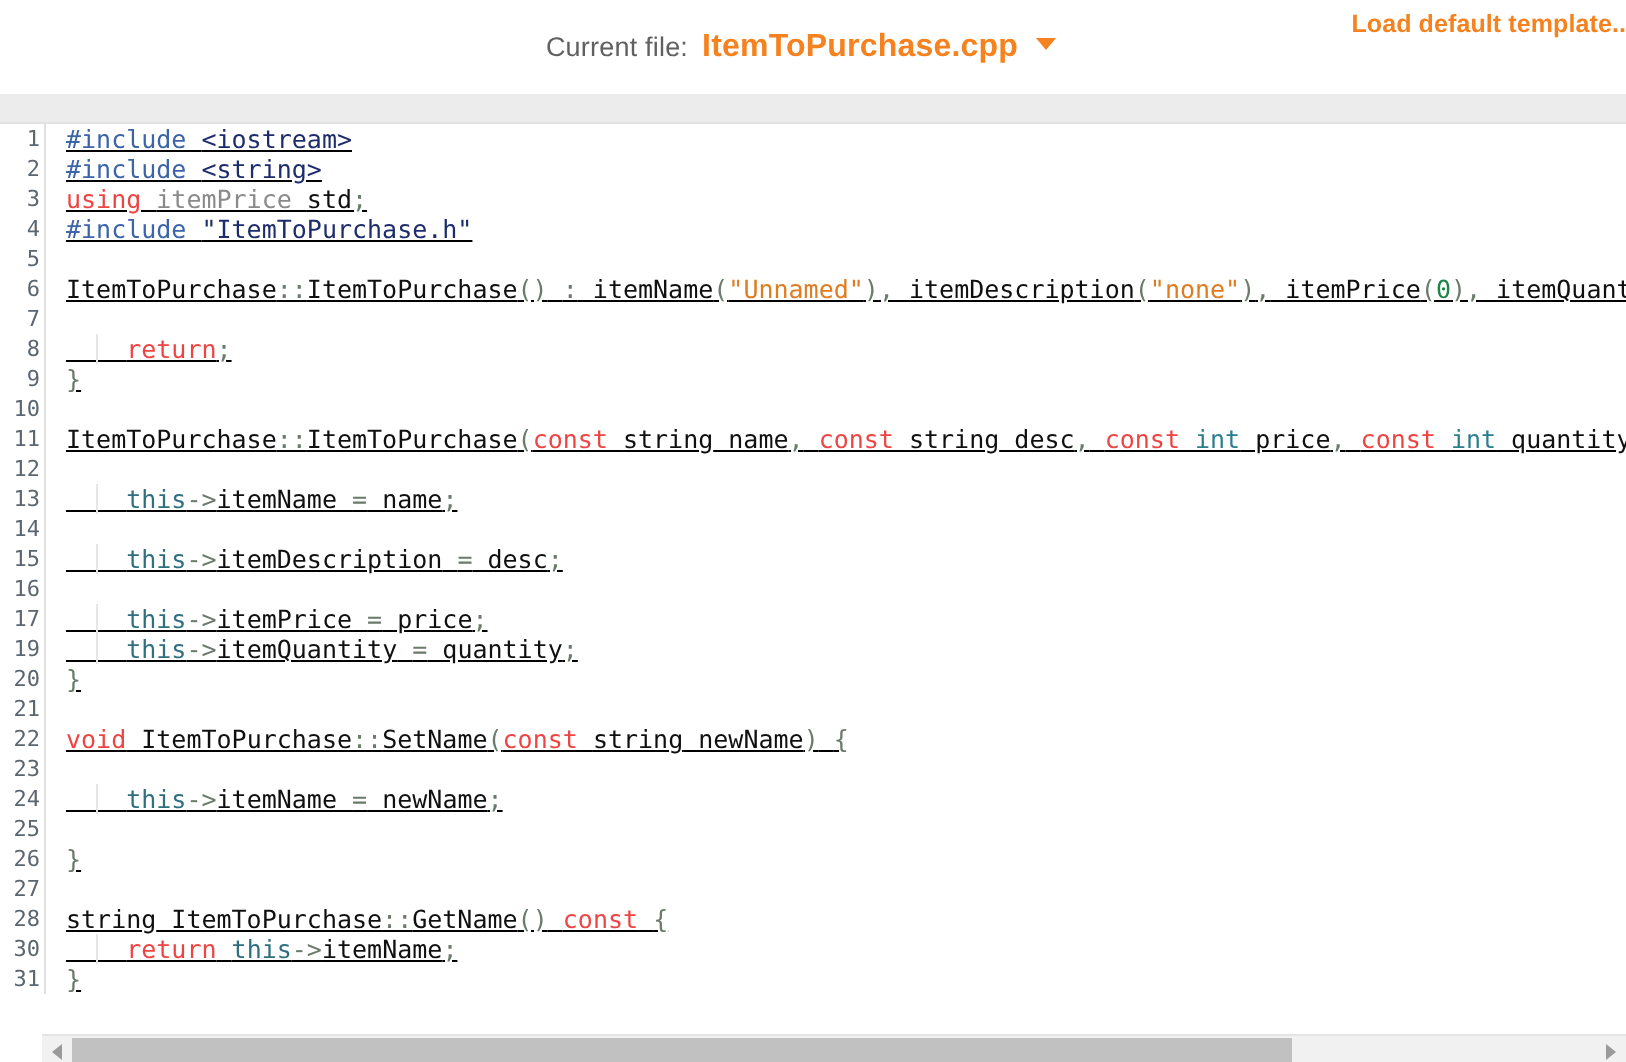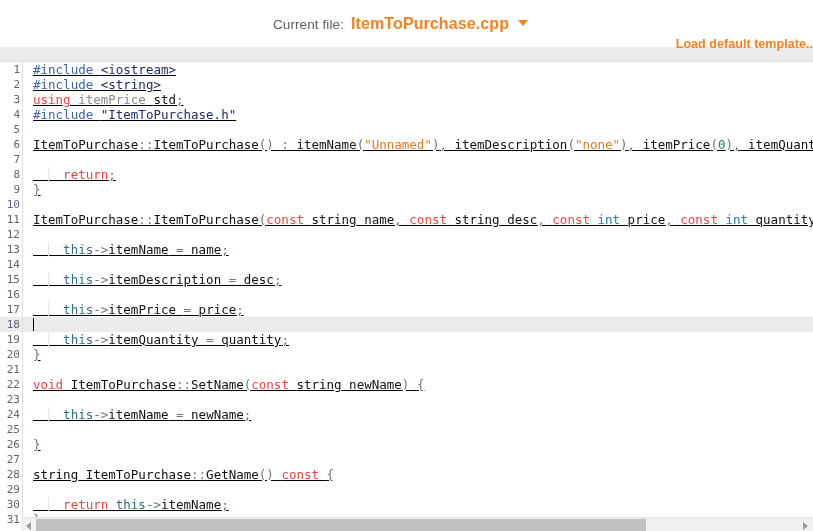--- a/index.html
+++ b/index.html
@@ -54,21 +54,20 @@
   }
   .load-template {
     position: absolute;
     right: 0px;
     top: 5px;
     font-size: 12.5px;
     font-weight: bold;
     color: #f5821f;
     white-space: nowrap;
     letter-spacing: 0.05px;
-    margin-top: 32px;
   }
 
   
   .editor-headstrip {
     height: 14px;
     background: #ececec;
     border-bottom: 1px solid #e2e2e2;
   }
 
   
@@ -219,32 +218,30 @@
       <div class="line"><div class="gutter-num">8</div><div class="gutter-sep"></div><div class="code-text"><span class="indent-guide" style="left: 25px;"></span><span class="t-plain">    </span><span class="t-kw">return</span><span class="t-punct">;</span></div></div>
       <div class="line"><div class="gutter-num">9</div><div class="gutter-sep"></div><div class="code-text"><span class="t-punct">}</span></div></div>
       <div class="line"><div class="gutter-num">10</div><div class="gutter-sep"></div><div class="code-text"></div></div>
       <div class="line"><div class="gutter-num">11</div><div class="gutter-sep"></div><div class="code-text"><span class="t-plain">ItemToPurchase</span><span class="t-punct">::</span><span class="t-plain">ItemToPurchase</span><span class="t-punct">(</span><span class="t-kw">const </span><span class="t-plain">string</span><span class="t-plain"> name</span><span class="t-punct">,</span><span class="t-plain"> </span><span class="t-kw">const </span><span class="t-plain">string</span><span class="t-plain"> desc</span><span class="t-punct">,</span><span class="t-plain"> </span><span class="t-kw">const </span><span class="t-type">int</span><span class="t-plain"> price</span><span class="t-punct">,</span><span class="t-plain"> </span><span class="t-kw">const </span><span class="t-type">int</span><span class="t-plain"> quantity</span></div></div>
       <div class="line"><div class="gutter-num">12</div><div class="gutter-sep"></div><div class="code-text"></div></div>
       <div class="line"><div class="gutter-num">13</div><div class="gutter-sep"></div><div class="code-text"><span class="indent-guide" style="left: 25px;"></span><span class="t-plain">    </span><span class="t-this">this</span><span class="t-punct">-&gt;</span><span class="t-plain">itemName</span><span class="t-plain"> </span><span class="t-punct">=</span><span class="t-plain"> name</span><span class="t-punct">;</span></div></div>
       <div class="line"><div class="gutter-num">14</div><div class="gutter-sep"></div><div class="code-text"></div></div>
       <div class="line"><div class="gutter-num">15</div><div class="gutter-sep"></div><div class="code-text"><span class="indent-guide" style="left: 25px;"></span><span class="t-plain">    </span><span class="t-this">this</span><span class="t-punct">-&gt;</span><span class="t-plain">itemDescription</span><span class="t-plain"> </span><span class="t-punct">=</span><span class="t-plain"> desc</span><span class="t-punct">;</span></div></div>
       <div class="line"><div class="gutter-num">16</div><div class="gutter-sep"></div><div class="code-text"></div></div>
       <div class="line"><div class="gutter-num">17</div><div class="gutter-sep"></div><div class="code-text"><span class="indent-guide" style="left: 25px;"></span><span class="t-plain">    </span><span class="t-this">this</span><span class="t-punct">-&gt;</span><span class="t-plain">itemPrice</span><span class="t-plain"> </span><span class="t-punct">=</span><span class="t-plain"> price</span><span class="t-punct">;</span></div></div>
-      <div class="line active"><div class="gutter-num">18</div><div class="gutter-sep"></div><div class="code-text"><span class="caret"></span></div></div>
       <div class="line"><div class="gutter-num">19</div><div class="gutter-sep"></div><div class="code-text"><span class="indent-guide" style="left: 25px;"></span><span class="t-plain">    </span><span class="t-this">this</span><span class="t-punct">-&gt;</span><span class="t-plain">itemQuantity</span><span class="t-plain"> </span><span class="t-punct">=</span><span class="t-plain"> quantity</span><span class="t-punct">;</span></div></div>
       <div class="line"><div class="gutter-num">20</div><div class="gutter-sep"></div><div class="code-text"><span class="t-punct">}</span></div></div>
       <div class="line"><div class="gutter-num">21</div><div class="gutter-sep"></div><div class="code-text"></div></div>
       <div class="line"><div class="gutter-num">22</div><div class="gutter-sep"></div><div class="code-text"><span class="t-kw">void</span><span class="t-plain"> ItemToPurchase</span><span class="t-punct">::</span><span class="t-plain">SetName</span><span class="t-punct">(</span><span class="t-kw">const </span><span class="t-plain">string</span><span class="t-plain"> newName</span><span class="t-punct">)</span><span class="t-plain"> </span><span class="t-punct">{</span></div></div>
       <div class="line"><div class="gutter-num">23</div><div class="gutter-sep"></div><div class="code-text"></div></div>
       <div class="line"><div class="gutter-num">24</div><div class="gutter-sep"></div><div class="code-text"><span class="indent-guide" style="left: 25px;"></span><span class="t-plain">    </span><span class="t-this">this</span><span class="t-punct">-&gt;</span><span class="t-plain">itemName</span><span class="t-plain"> </span><span class="t-punct">=</span><span class="t-plain"> newName</span><span class="t-punct">;</span></div></div>
       <div class="line"><div class="gutter-num">25</div><div class="gutter-sep"></div><div class="code-text"></div></div>
       <div class="line"><div class="gutter-num">26</div><div class="gutter-sep"></div><div class="code-text"><span class="t-punct">}</span></div></div>
       <div class="line"><div class="gutter-num">27</div><div class="gutter-sep"></div><div class="code-text"></div></div>
       <div class="line"><div class="gutter-num">28</div><div class="gutter-sep"></div><div class="code-text"><span class="t-plain">string</span><span class="t-plain"> ItemToPurchase</span><span class="t-punct">::</span><span class="t-plain">GetName</span><span class="t-punct">()</span><span class="t-plain"> </span><span class="t-kw">const</span><span class="t-plain"> </span><span class="t-punct">{</span></div></div>
-      <div class="line"><div class="gutter-num">29</div><div class="gutter-sep"></div><div class="code-text"></div></div>
       <div class="line"><div class="gutter-num">30</div><div class="gutter-sep"></div><div class="code-text"><span class="indent-guide" style="left: 25px;"></span><span class="t-plain">    </span><span class="t-kw">return</span><span class="t-plain"> </span><span class="t-this">this</span><span class="t-punct">-&gt;</span><span class="t-plain">itemName</span><span class="t-punct">;</span></div></div>
       <div class="line"><div class="gutter-num">31</div><div class="gutter-sep"></div><div class="code-text"><span class="t-punct">}</span></div></div>
     </div>
 
   <div class="hscroll">
     <div class="hs-arrow">
       <div class="tri-l"></div>
     </div>
     <div class="hs-track">
       <div class="hs-thumb" id="hs-thumb" style="width: 80%;"></div>

